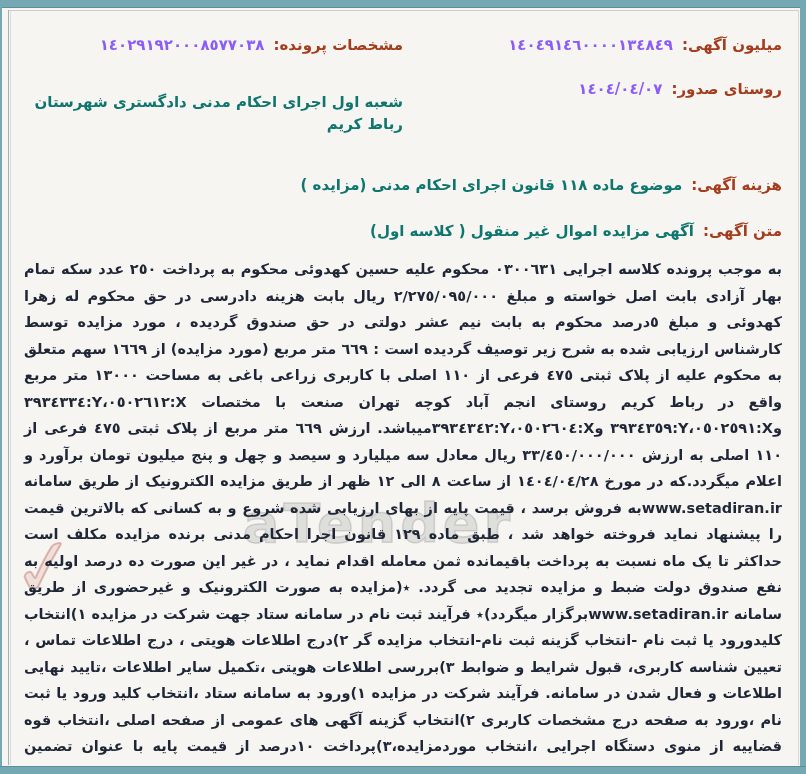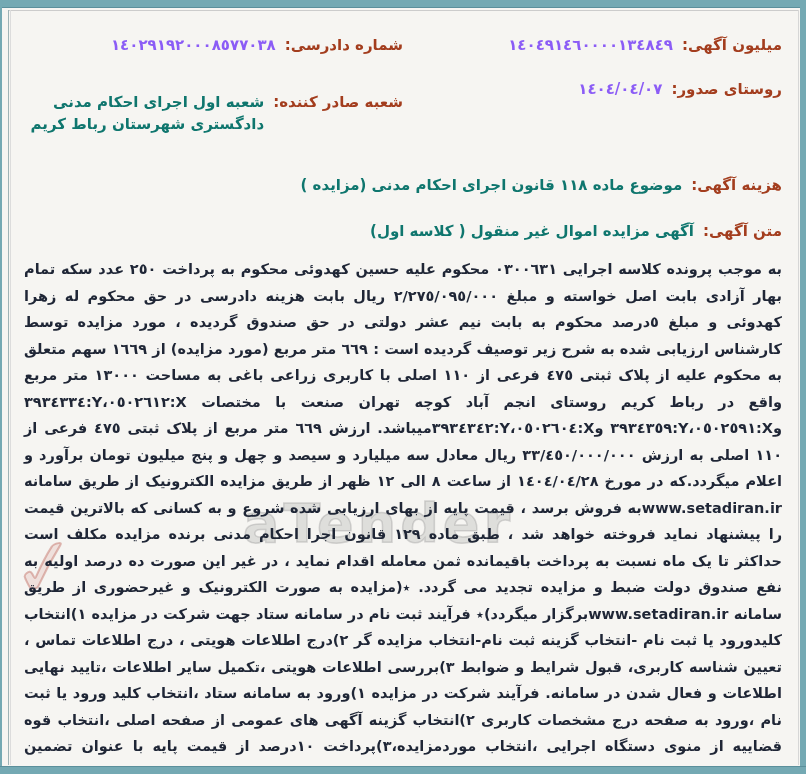--- a/index.html
+++ b/index.html
@@ -74,32 +74,31 @@
   </div>
 
   <div class="content">
 
     <div class="hrow">
       <div class="pair">
         <span class="lbl">میلیون آگهی:</span>
         <span class="val num">١٤٠٤٩١٤٦٠٠٠٠١٣٤٨٤٩</span>
       </div>
       <div class="pair">
-        <span class="lbl">شماره دادرسی:</span>
+        <span class="lbl">مشخصات پرونده:</span>
         <span class="val num">١٤٠٢٩١٩٢٠٠٠٨٥٧٧٠٣٨</span>
       </div>
     </div>
 
     <div class="hrow">
       <div class="pair">
         <span class="lbl">روستای صدور:</span>
         <span class="val num">١٤٠٤/٠٤/٠٧</span>
       </div>
       <div class="pair">
-        <span class="lbl">شعبه صادر کننده:</span>
         <span class="val txt">شعبه اول اجرای احکام مدنی دادگستری شهرستان رباط کریم</span>
       </div>
     </div>
 
     <div class="hrow single subject">
       <div class="pair">
         <span class="lbl">هزینه آگهی:</span>
         <span class="val txt">موضوع ماده ١١٨ قانون اجرای احکام مدنی (مزایده )</span>
       </div>
     </div>

